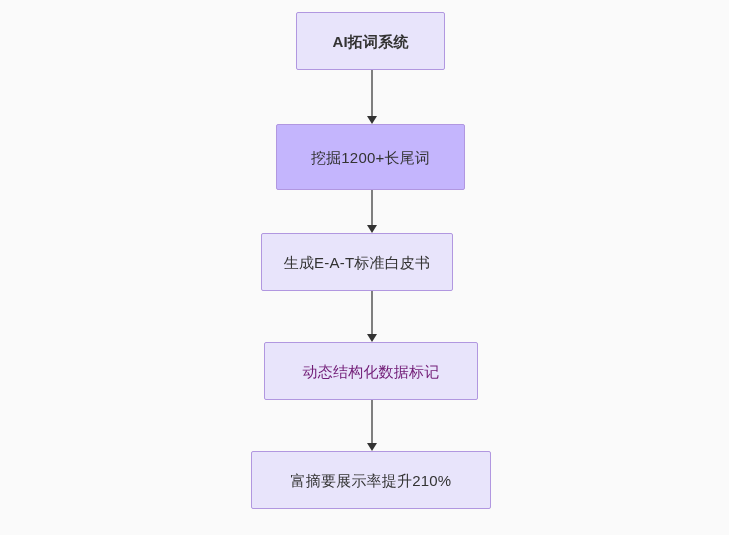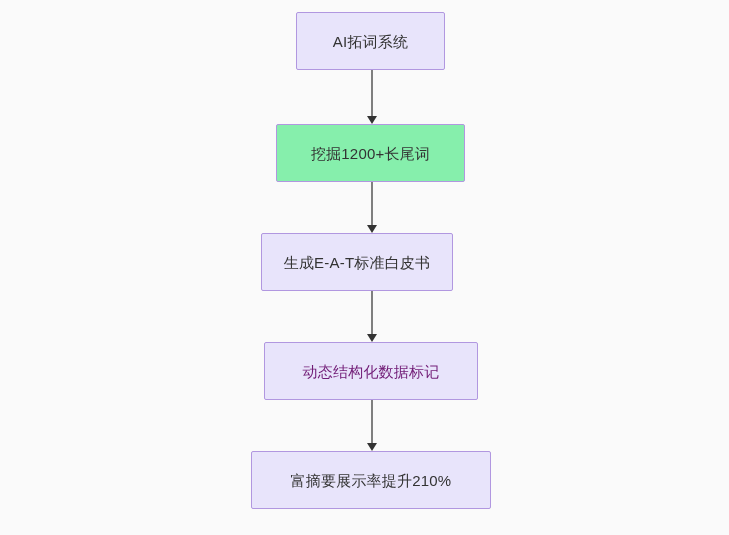--- a/index.html
+++ b/index.html
@@ -72,24 +72,24 @@
   </div>
   <div class="connector" style="left: 371px; top: 291px; height: 51px;">
     <div class="connector-line" style="height: 44px; background: rgb(127, 127, 127);"></div>
     <div class="connector-head" style="top: 43px; border-top-color: rgb(51, 51, 51);"></div>
   </div>
   <div class="connector" style="left: 371px; top: 399px; height: 52px;">
     <div class="connector-line" style="height: 45px; background: rgb(127, 127, 127);"></div>
     <div class="connector-head" style="top: 44px; border-top-color: rgb(51, 51, 51);"></div>
   </div>
 
-  <div class="node" style="left: 296px; top: 12px; width: 149px; height: 58px; background: rgb(232, 228, 251); border-color: rgb(177, 151, 224); color: rgb(51, 51, 51);">
+  <div class="node" style="left: 296px; top: 12px; width: 149px; height: 58px; background: rgb(232, 228, 251); border-color: rgb(177, 151, 224); color: rgb(51, 51, 51); font-weight: bold;">
     <span class="node-label">AI拓词系统</span>
   </div>
-  <div class="node" style="left: 276px; top: 124px; width: 189px; height: 58px; background: #86efac; border-color: rgb(177, 151, 224); color: rgb(51, 51, 51);">
+  <div class="node" style="left: 276px; top: 124px; width: 189px; height: 66px; background: #c4b5fd; border-color: rgb(177, 151, 224); color: rgb(51, 51, 51);">
     <span class="node-label">挖掘1200+长尾词</span>
   </div>
   <div class="node" style="left: 261px; top: 233px; width: 192px; height: 58px; background: rgb(232, 228, 251); border-color: rgb(177, 151, 224); color: rgb(51, 51, 51);">
     <span class="node-label">生成E-A-T标准白皮书</span>
   </div>
   <div class="node" style="left: 264px; top: 342px; width: 214px; height: 58px; background: rgb(232, 228, 251); border-color: rgb(177, 151, 224); color: #701a75;">
     <span class="node-label">动态结构化数据标记</span>
   </div>
   <div class="node" style="left: 251px; top: 451px; width: 240px; height: 58px; background: rgb(232, 228, 251); border-color: rgb(177, 151, 224); color: rgb(51, 51, 51);">
     <span class="node-label">富摘要展示率提升210%</span>

